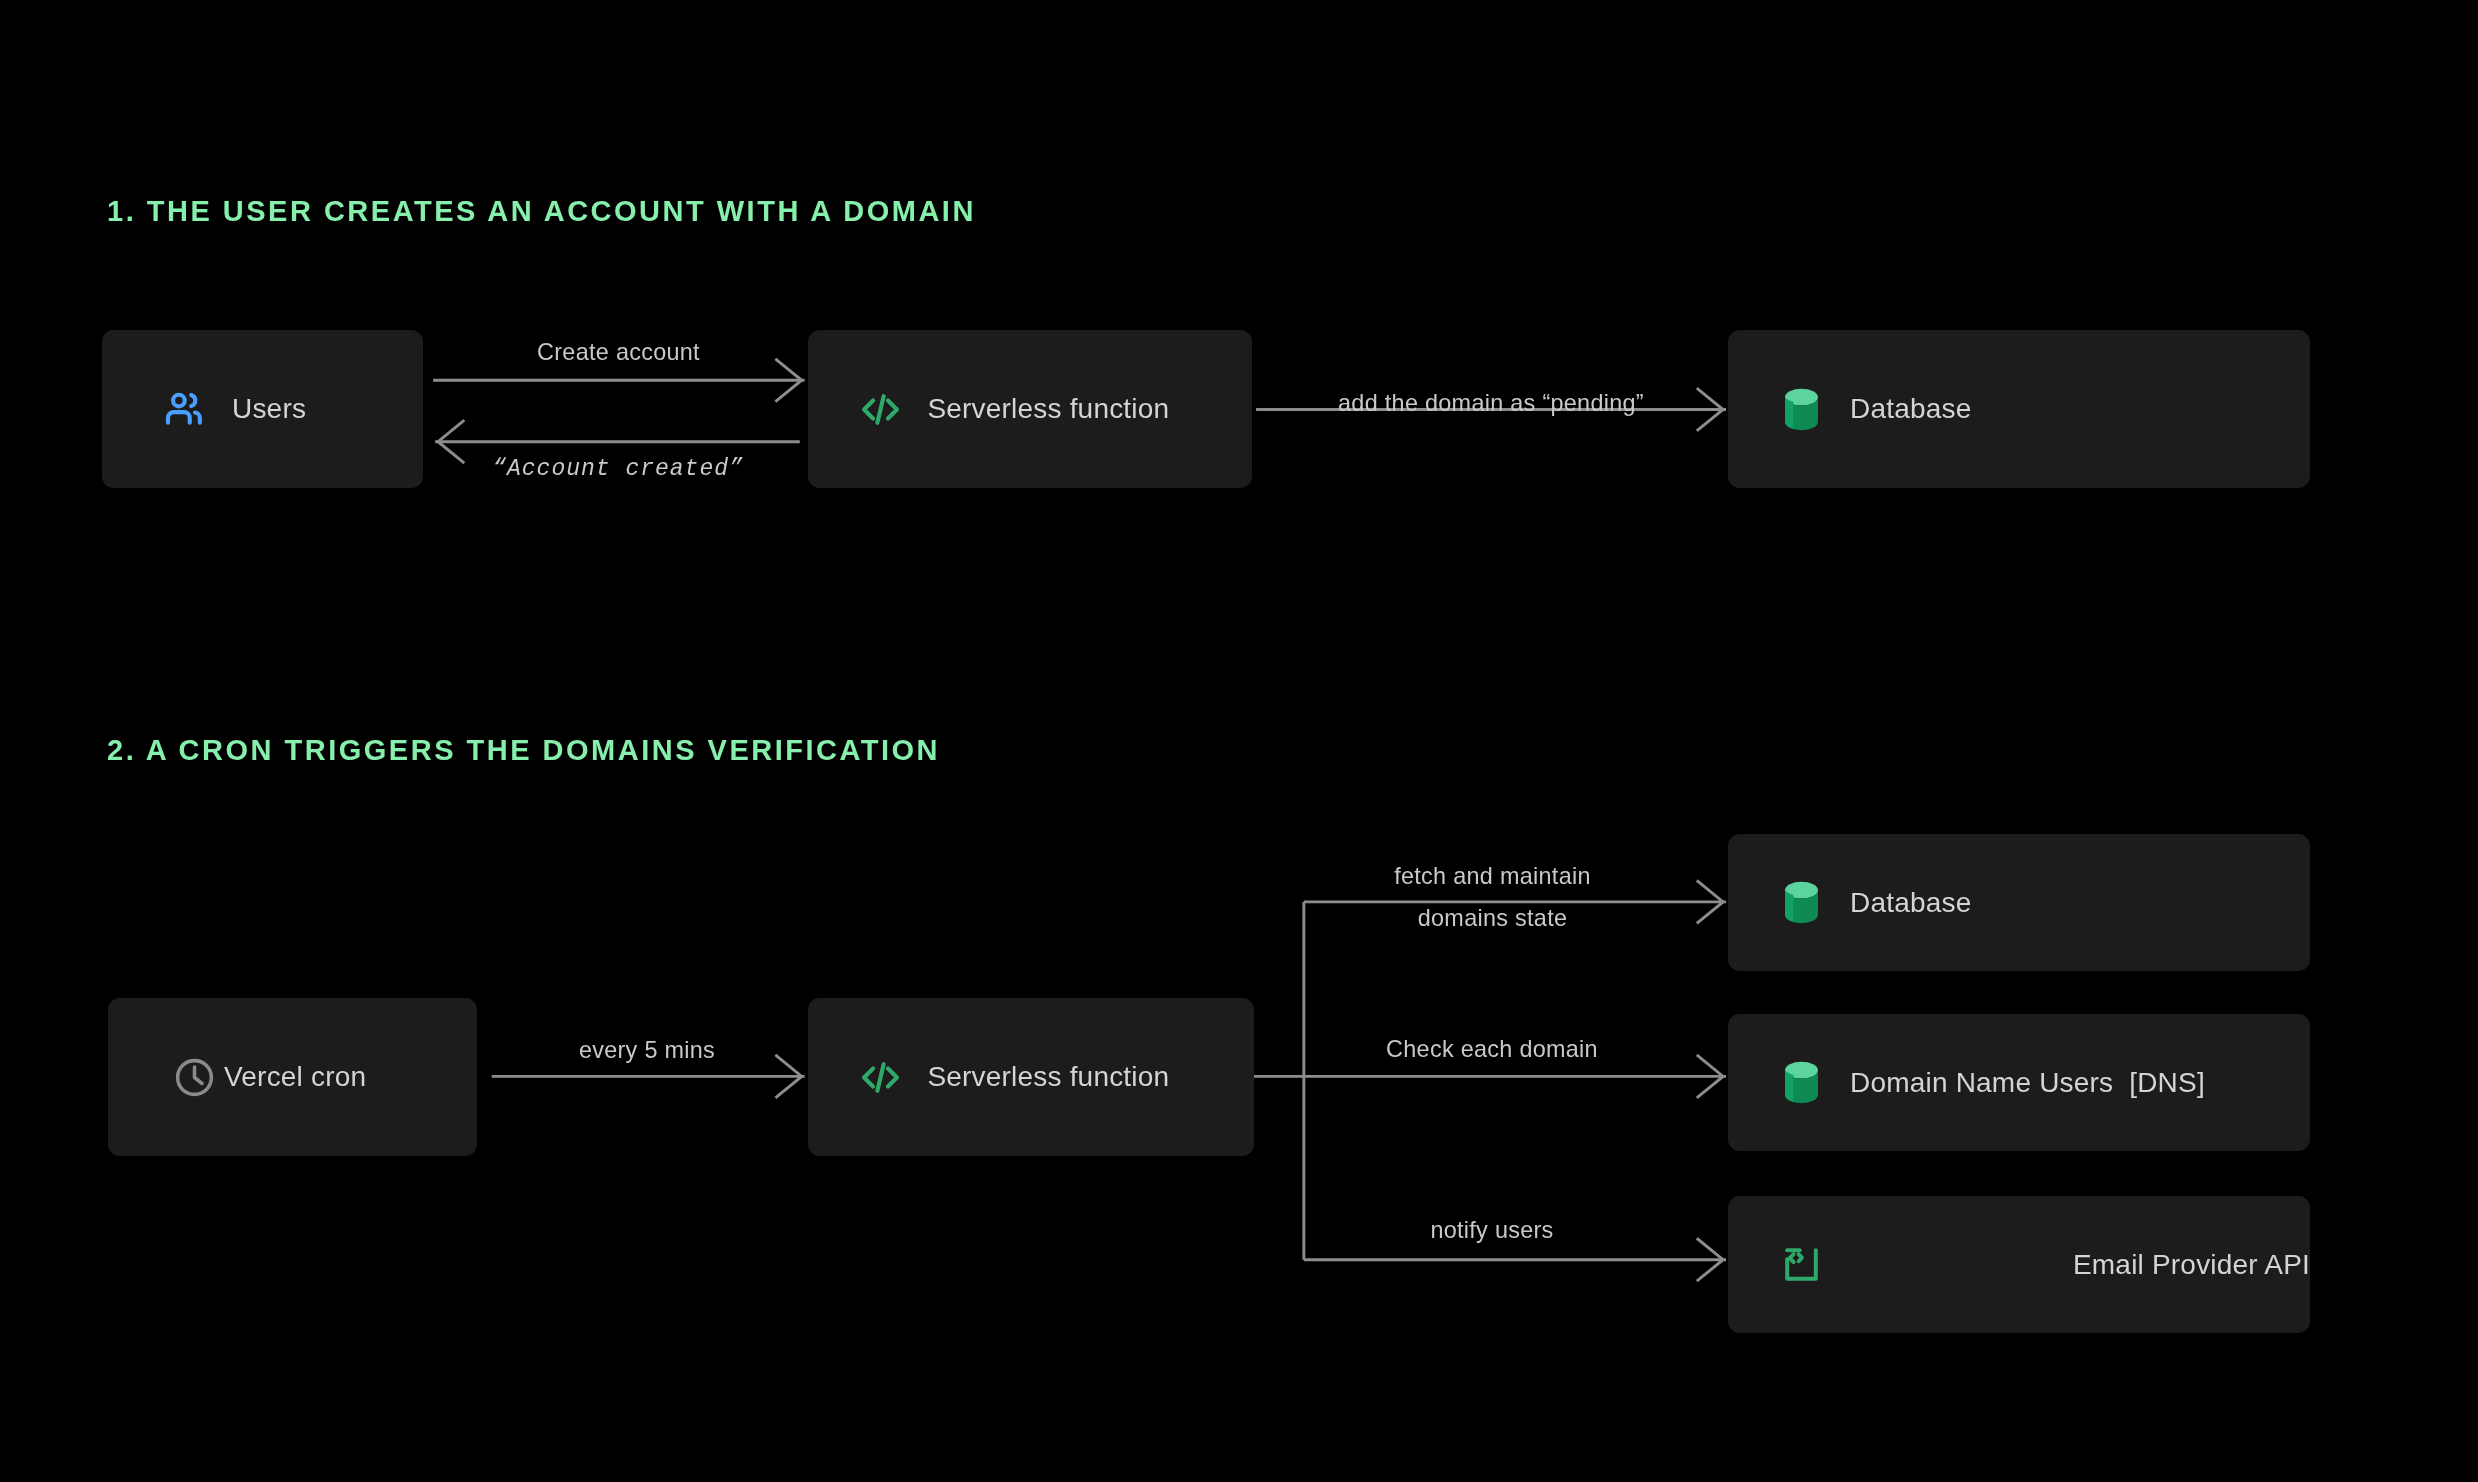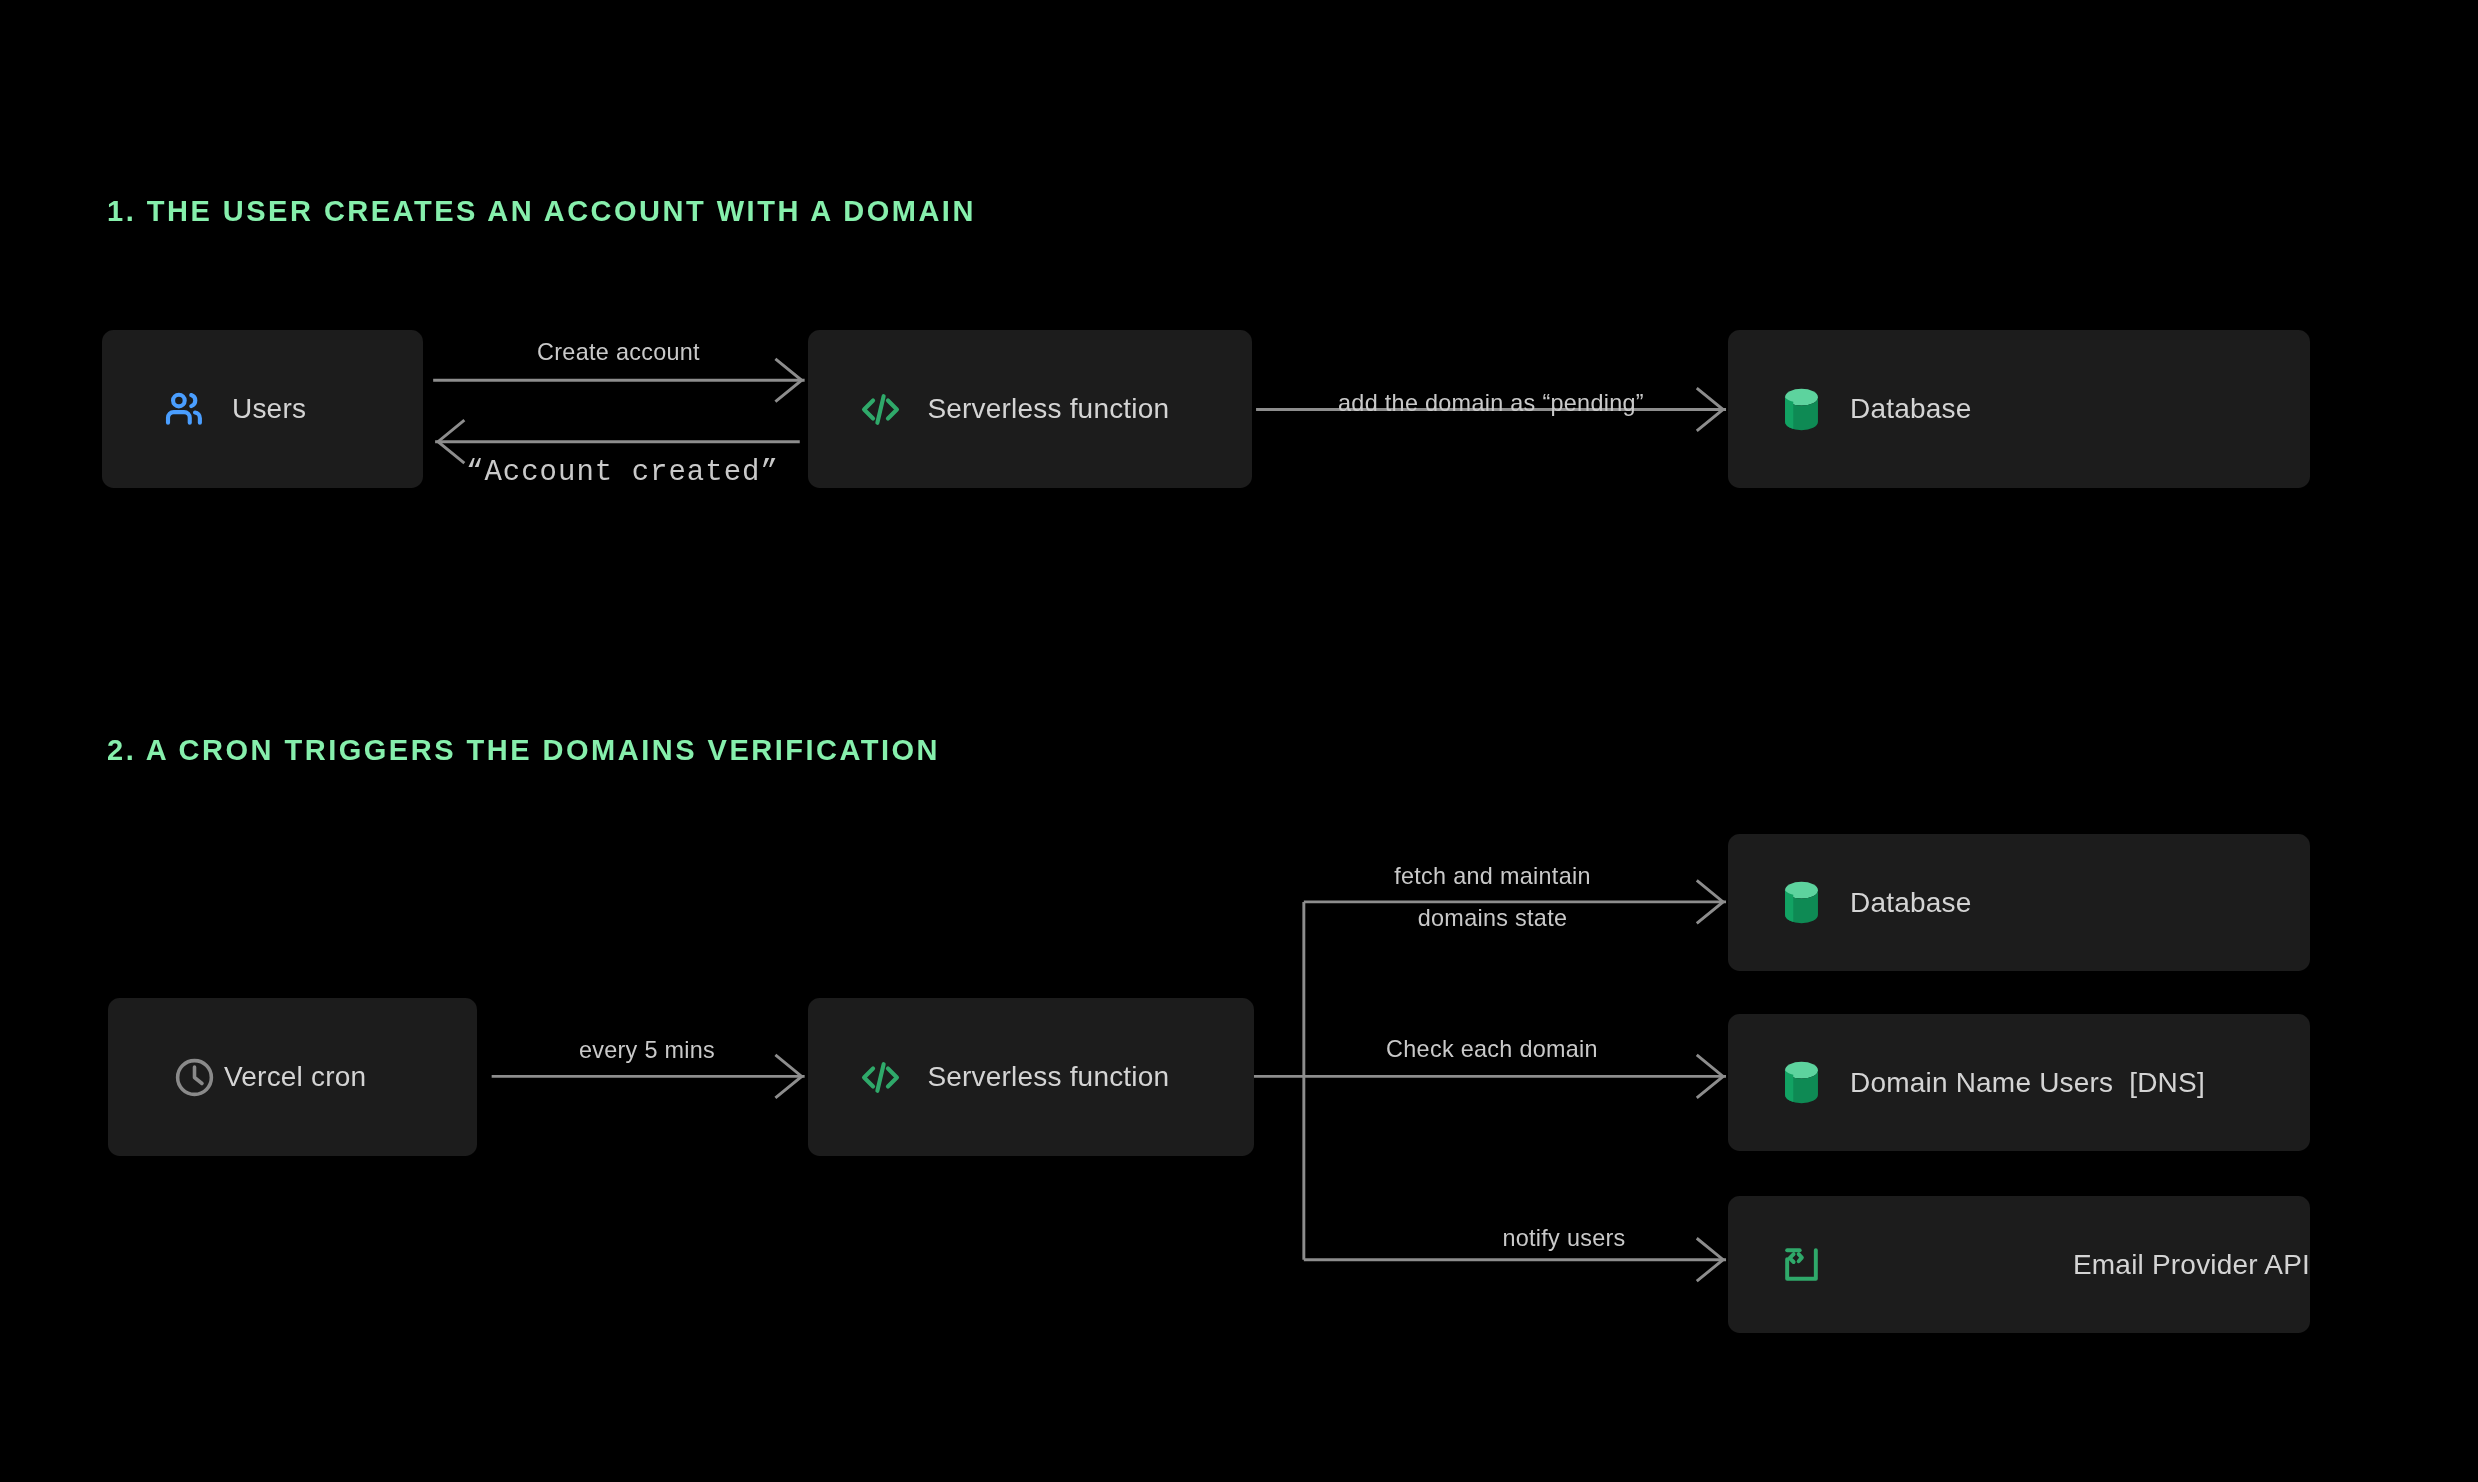--- a/index.html
+++ b/index.html
@@ -54,22 +54,23 @@
     position: absolute;
     color: #c9c9c9;
     font-size: 23.4px;
     font-weight: 400;
     letter-spacing: 0.3px;
     white-space: nowrap;
     text-align: center;
   }
   .edge-label.mono {
     font-family: "Liberation Mono", monospace;
-    font-size: 29px;
+    font-size: 23px;
     letter-spacing: 1px;
+    font-style: italic;
   }
   svg.wires {
     position: absolute;
     left: 0; top: 0;
     width: 2478px;
     height: 1482px;
     overflow: visible;
     pointer-events: none;
   }
   .wire {
@@ -235,16 +236,16 @@
     <span class="node-label">Email Provider API</span>
   </div>
 
   <div class="edge-label" style="left:569px; top:1037px; width:156px;">every 5 mins</div>
 
   <div class="edge-label" style="left:1346px; top:863px; width:293px;">fetch and maintain</div>
   <div class="edge-label" style="left:1346px; top:905px; width:293px;">domains state</div>
 
   <div class="edge-label" style="left:1365px; top:1036px; width:254px;">Check each domain</div>
 
-  <div class="edge-label" style="left:1476px; top:1217px; width:176px;margin-top:8px;">notify users</div>
+  <div class="edge-label" style="left:1404px; top:1217px; width:176px;">notify users</div>
 
 </div>
 
 
 </body></html>

